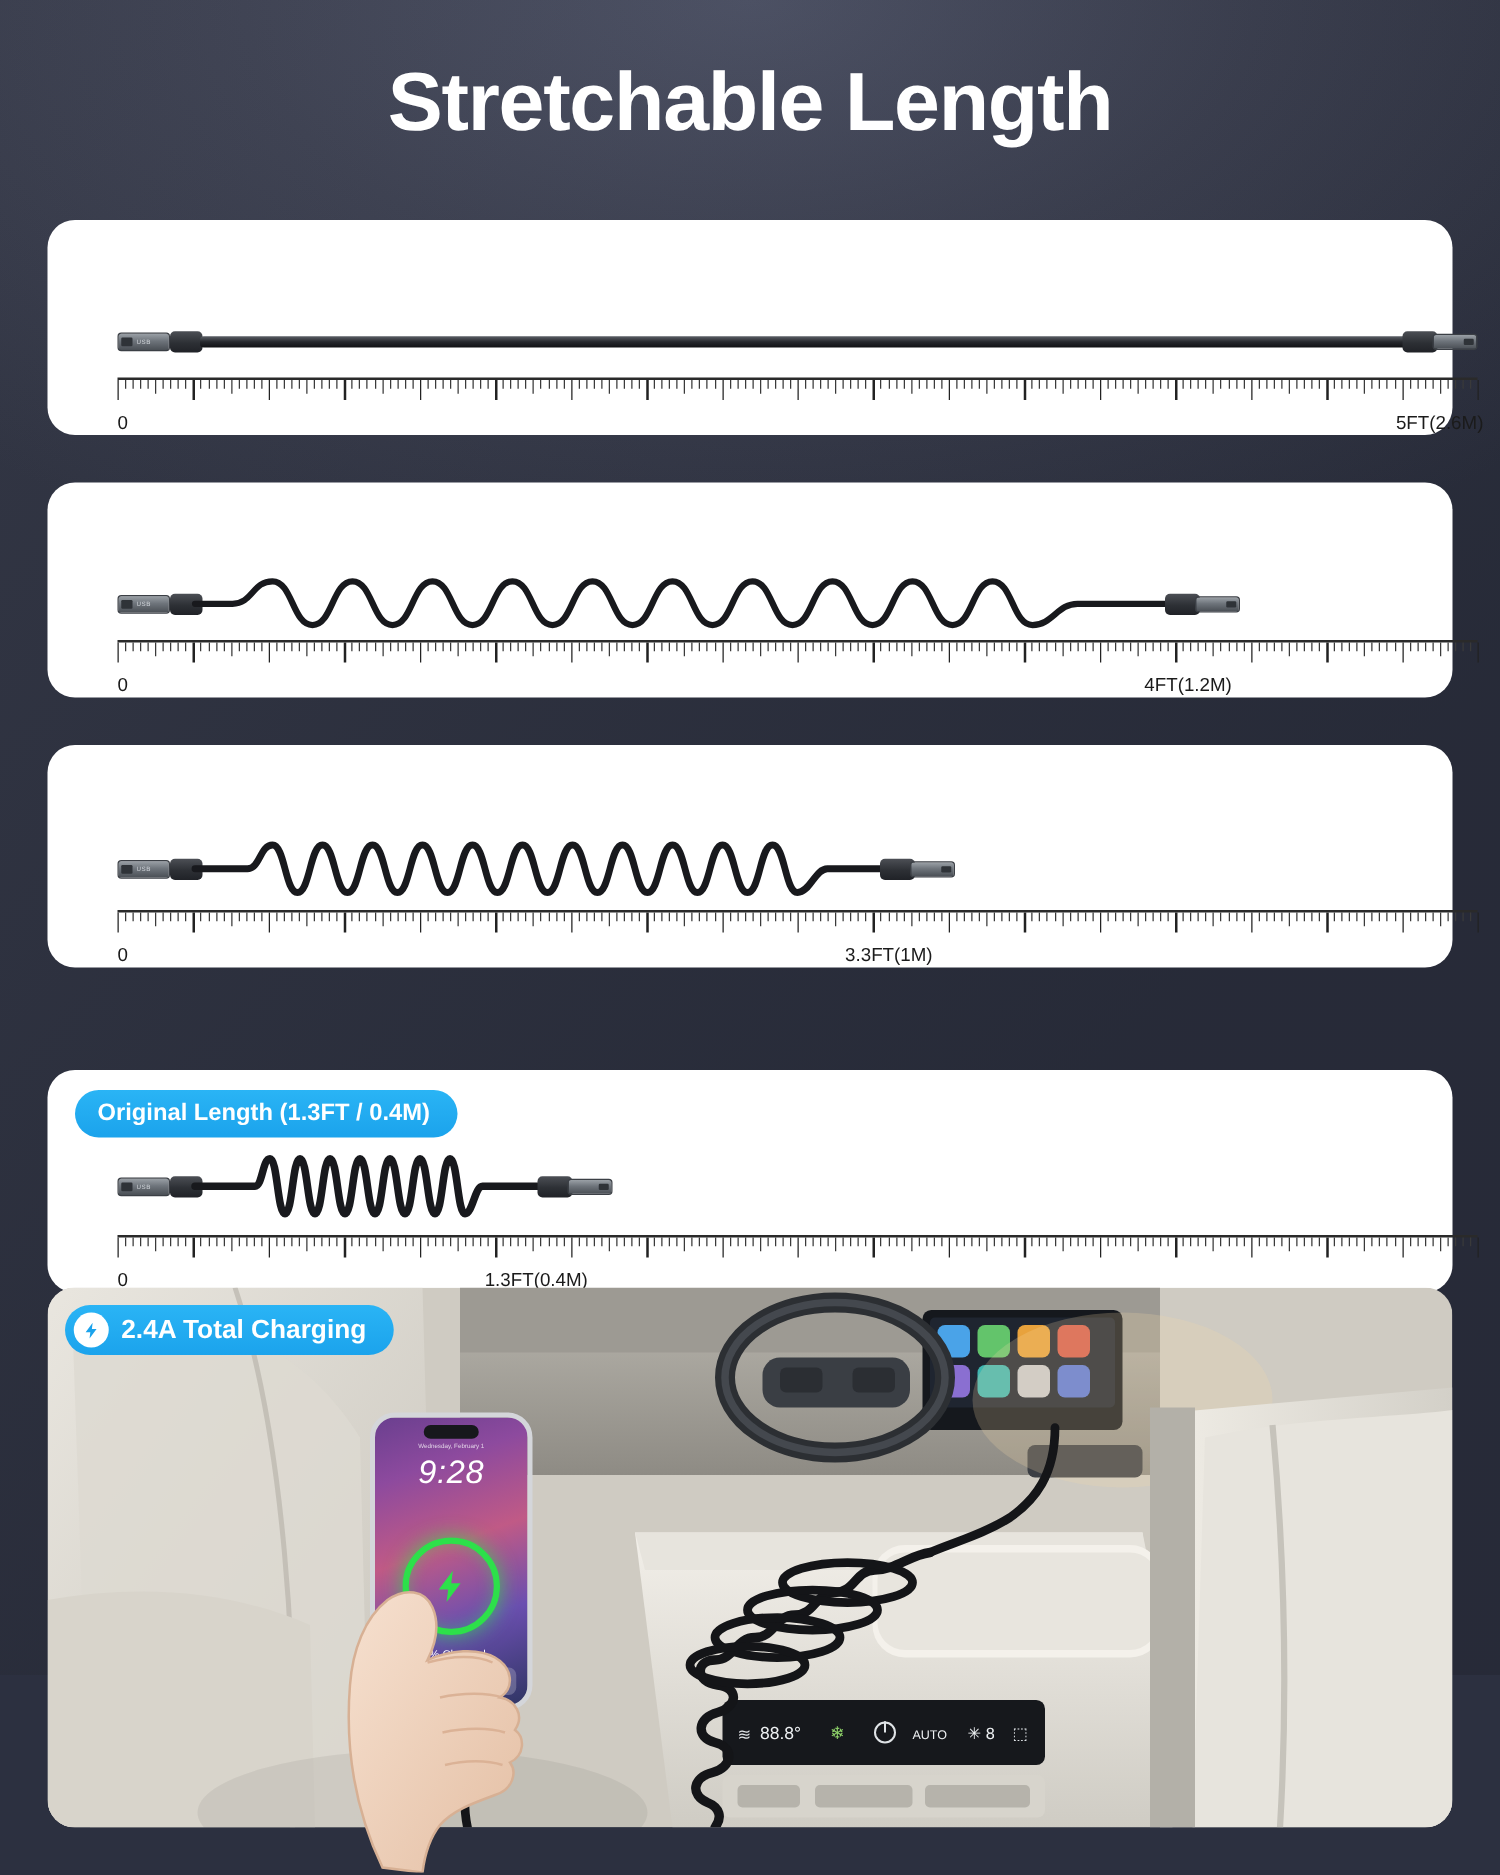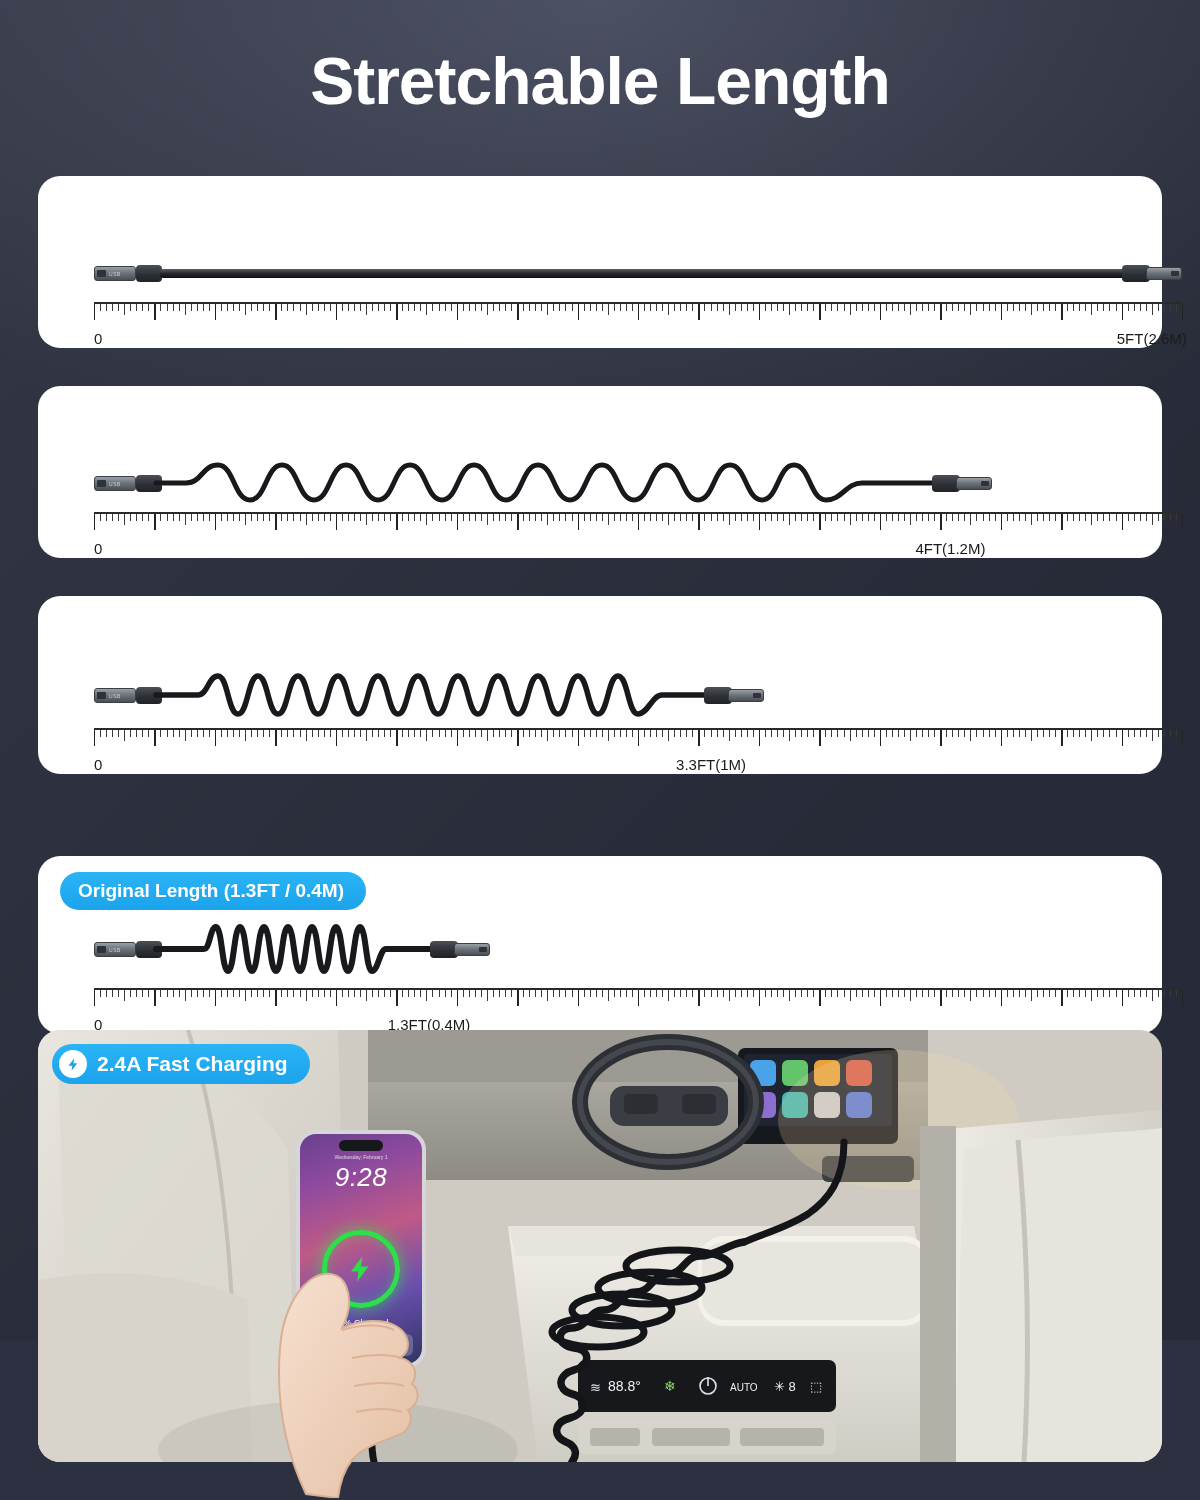--- a/index.html
+++ b/index.html
@@ -1186,21 +1186,21 @@
 
       <path d="M336,360 C334,392 332,414 336,432" fill="none" stroke="#141518" stroke-width="7" stroke-linecap="round"></path>
     </svg>
 
     <div class="charge-badge">
       <span class="bolt-circle">
         <svg viewBox="0 0 24 24">
             <path d="M13 2L4 14h6l-1 8 9-12h-6z" fill="#1ba3ec"></path>
           </svg>
       </span>
-      <span>2.4A Fast Charging</span>
+      <span>2.4A Total Charging</span>
     </div>
   </div>
 
   <div class="phone">
     <div class="phone-notch"></div>
     <div class="phone-topline">Wednesday, February 1</div>
     <div class="phone-time">9:28</div>
     <div class="charge-ring">
       <svg viewBox="0 0 24 24">
         <path d="M13 2L4 14h6l-1 8 9-12h-6z" fill="#2de04a"></path>

